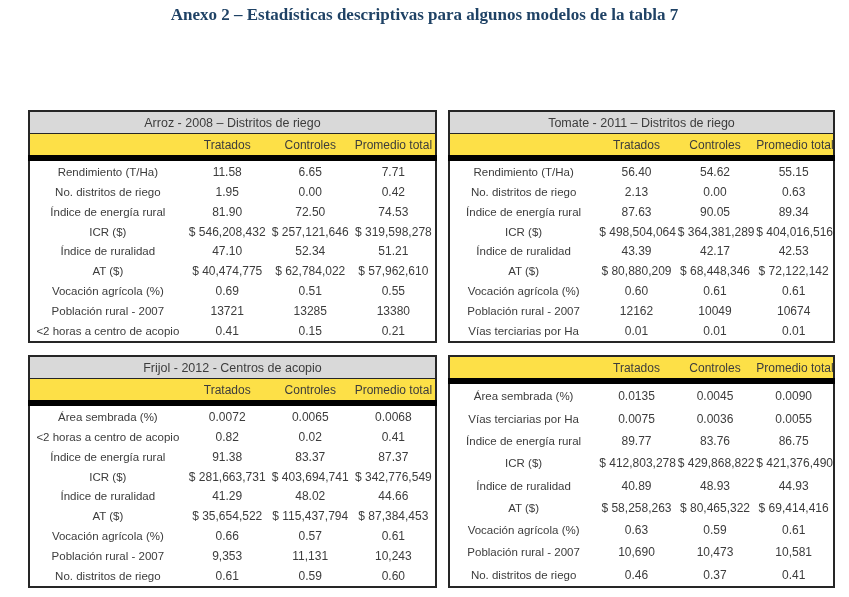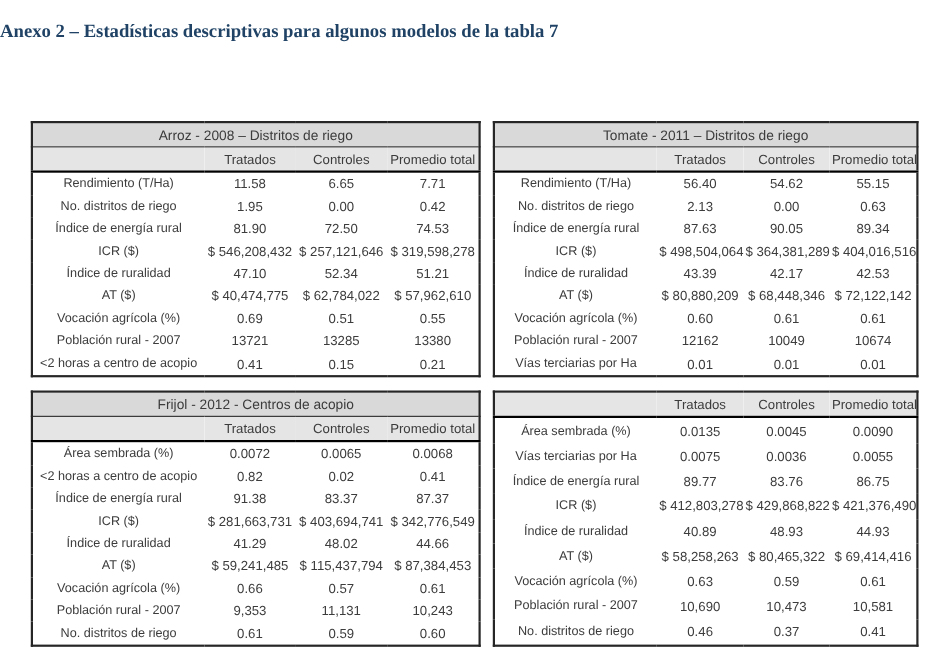--- a/index.html
+++ b/index.html
@@ -9,24 +9,24 @@
   }
   body {
     width: 849px;
     height: 597px;
     position: relative;
     font-family: "Liberation Sans", sans-serif;
     overflow: hidden;
   }
   .doc-title {
     position: absolute;
-    top: 16px;
+    top: 2px;
     left: 0;
     width: 100%;
-    text-align: left;
+    text-align: center;
     font-family: "Liberation Serif", serif;
     font-weight: bold;
     font-size: 17px;
     line-height: 25px;
     color: #1F4265;
   }
   .tables-grid {
     position: absolute;
     left: 28px;
     top: 110px;
@@ -61,22 +61,22 @@
   col.c-val  { width: 20.4%; }
   col.c-prom { width: 20.7%; }
   tr.row-title td {
     background: #D9D9D9;
     border-bottom: 1.5px solid #262626;
     height: 21px;
     font-size: 12.5px;
     margin-left: 24px;
   }
   tr.row-head td {
-    background: #e5e5e5;
-    border-bottom: 2px solid #000000;
+    background: #fde047;
+    border-bottom: 6px solid #000000;
     height: 21px;
   }
   td.lbl  { border-right: 1.5px solid #262626; font-size: 11.5px; margin-top: 32px; }
   td.prom { border-left: 1.5px solid #262626; }
 </style>
 </head>
 <body>
 
 <div class="doc-title">
   <div>Anexo 2 – Estadísticas descriptivas para algunos modelos de la tabla 7</div>
@@ -280,21 +280,21 @@
           <td class="prom">$ 342,776,549</td>
         </tr>
         <tr>
           <td class="lbl">Índice de ruralidad</td>
           <td>41.29</td>
           <td>48.02</td>
           <td class="prom">44.66</td>
         </tr>
         <tr>
           <td class="lbl">AT ($)</td>
-          <td>$ 59,241,485</td>
+          <td>$ 35,654,522</td>
           <td>$ 115,437,794</td>
           <td class="prom">$ 87,384,453</td>
         </tr>
         <tr>
           <td class="lbl">Vocación agrícola (%)</td>
           <td>0.66</td>
           <td>0.57</td>
           <td class="prom">0.61</td>
         </tr>
         <tr>

